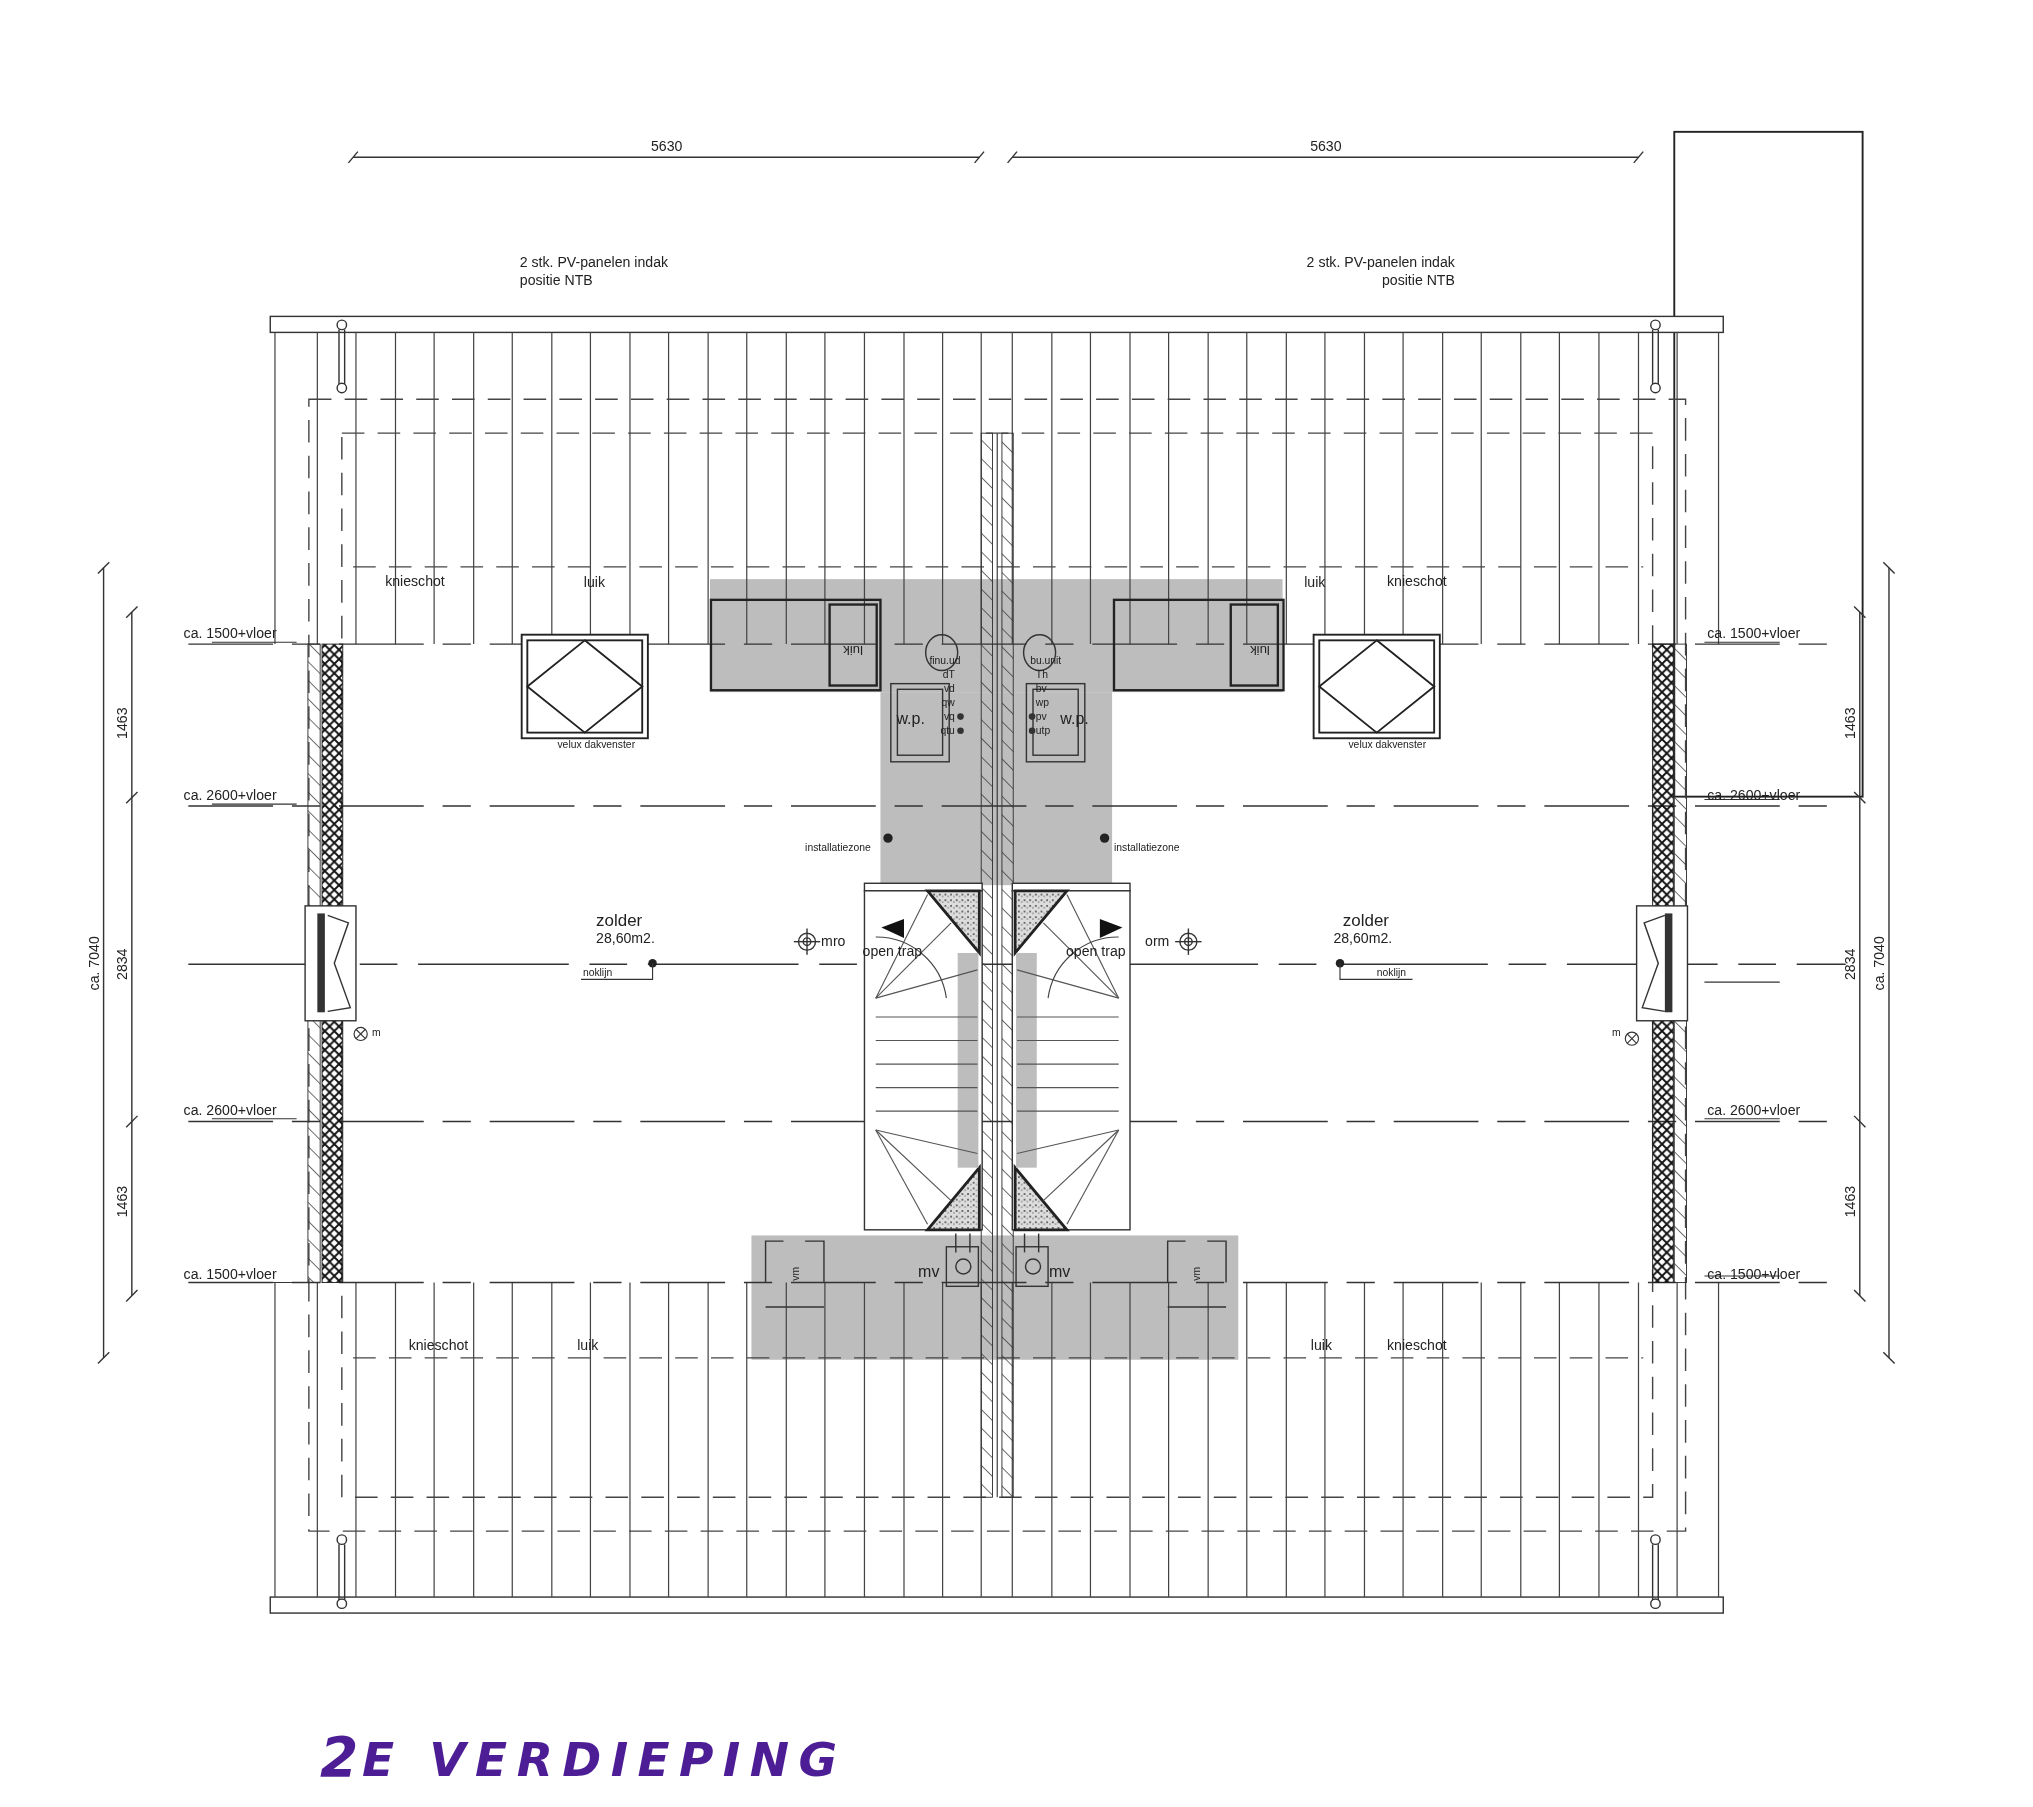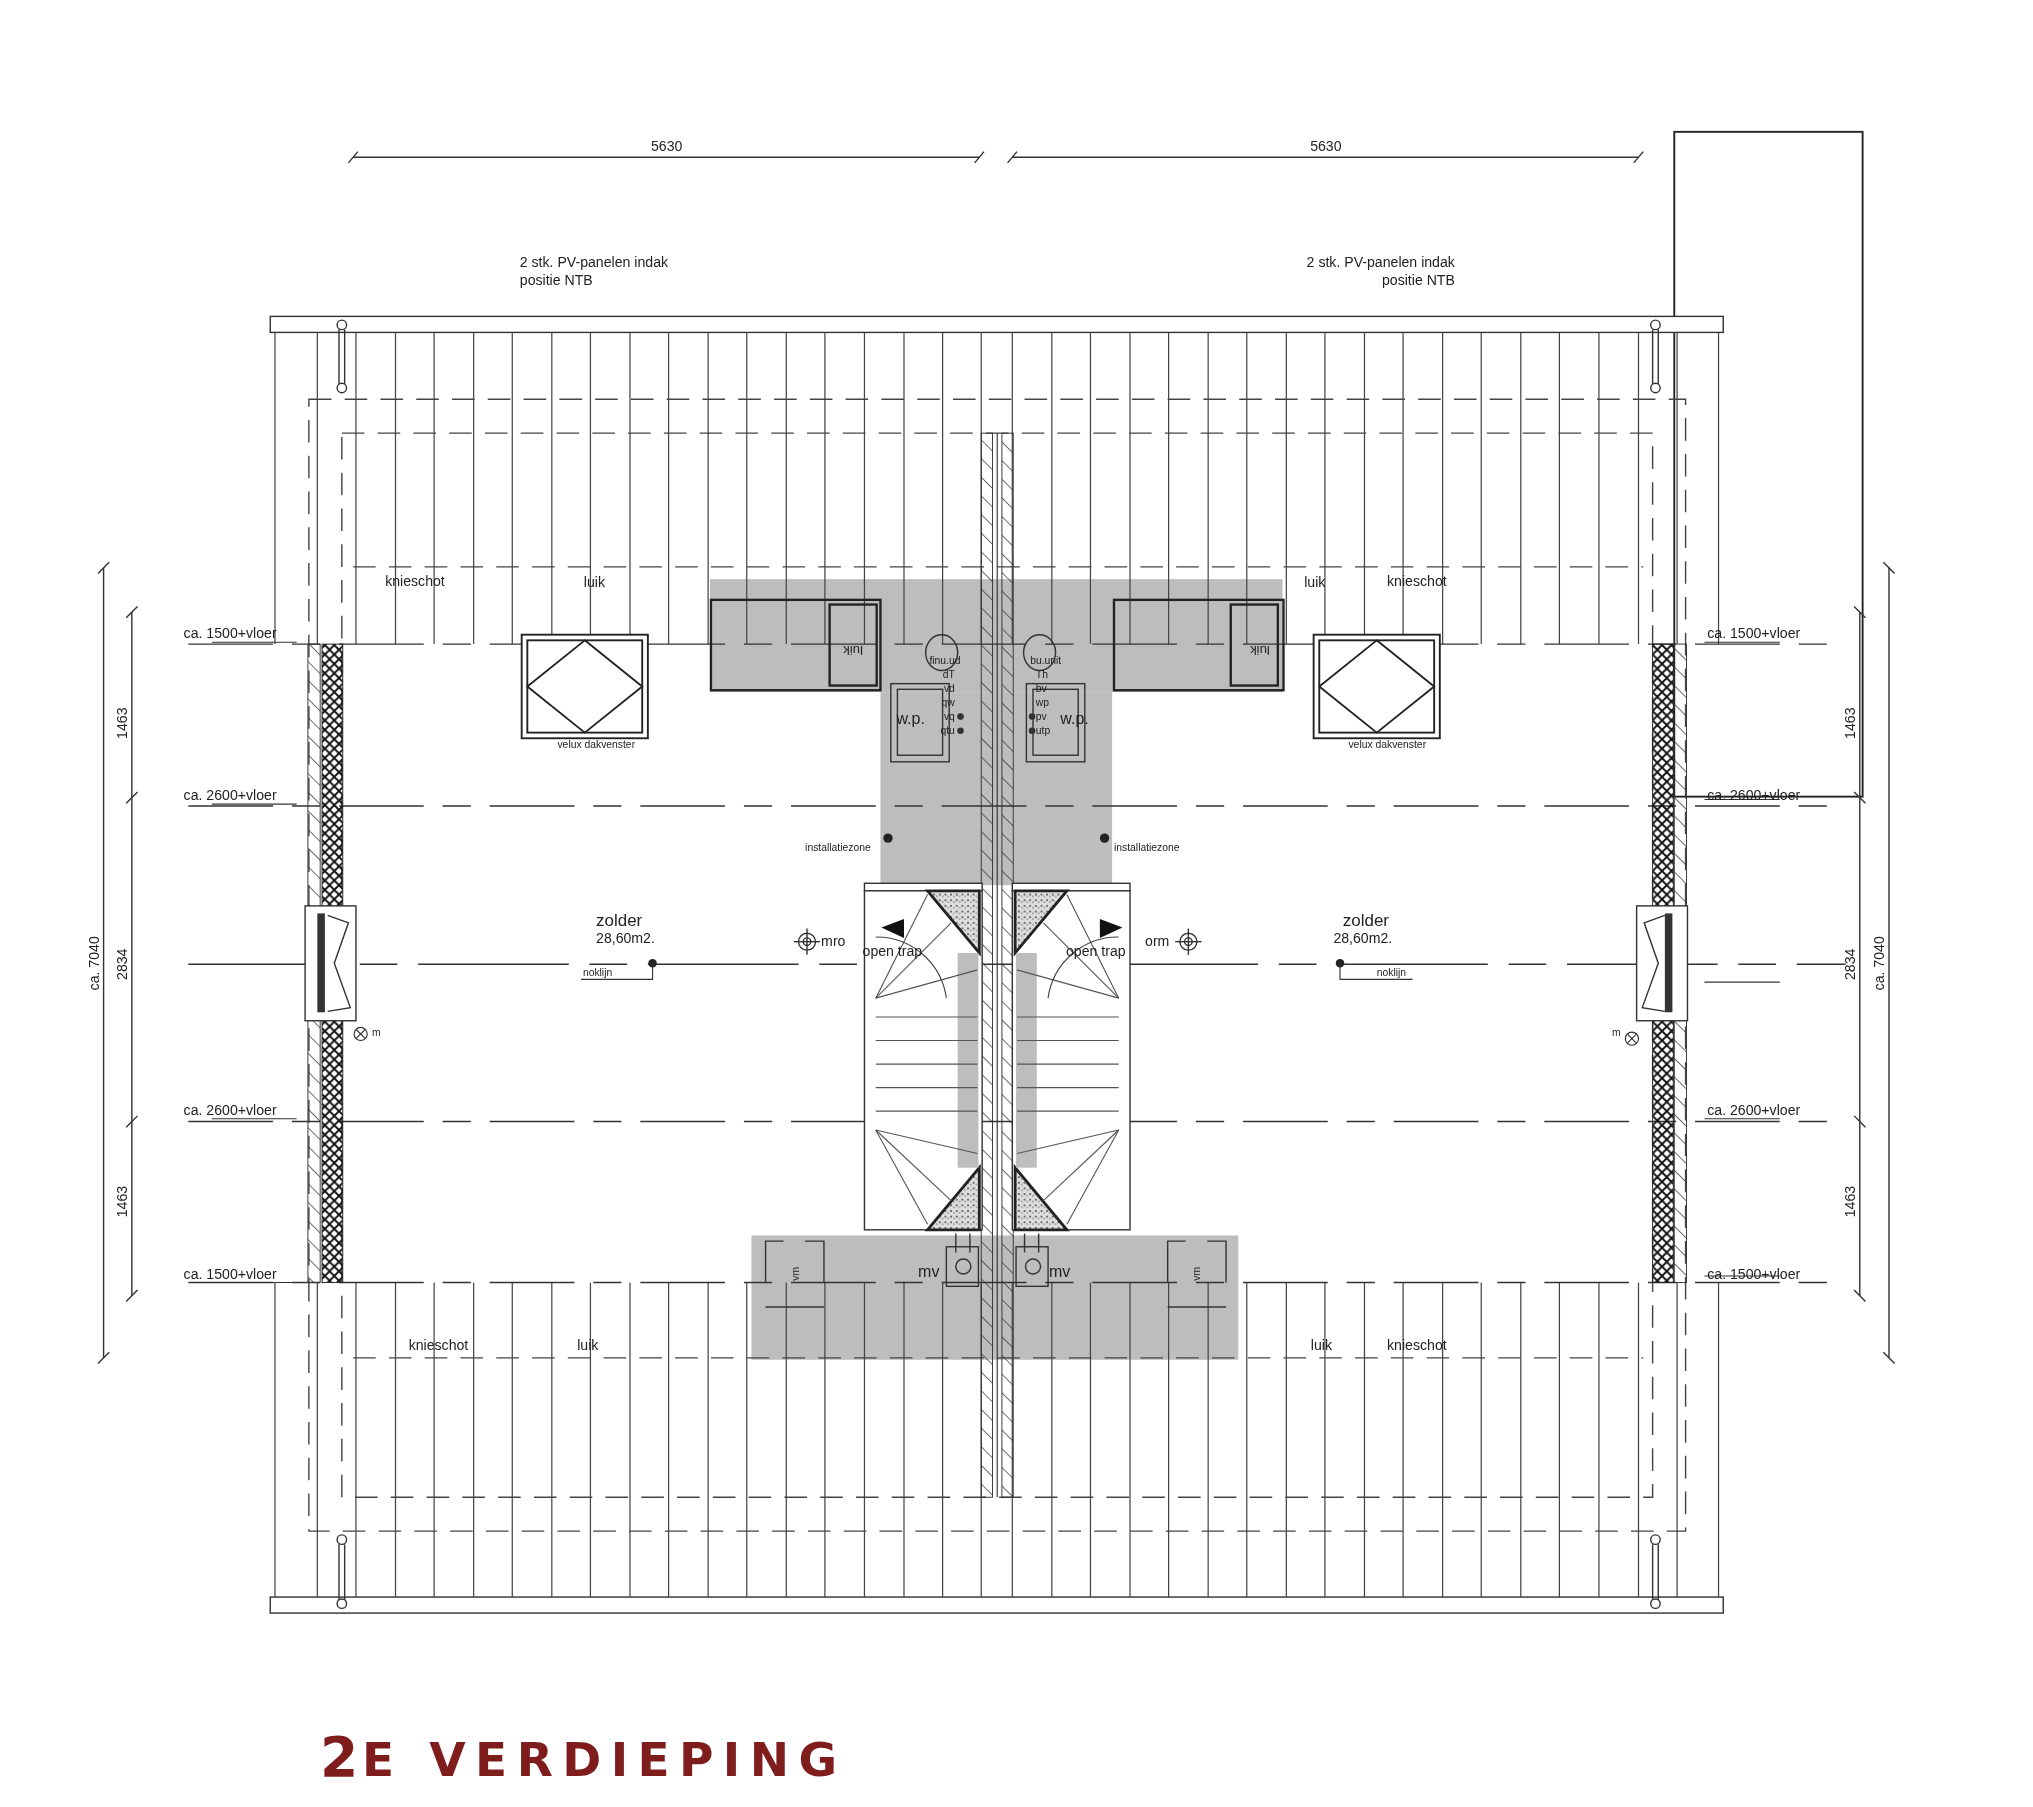--- a/index.html
+++ b/index.html
@@ -1,19 +1,19 @@
 <!DOCTYPE html>
 <html style="font-size:15px"><head>
 <meta charset="utf-8">
 <style>
   html,body{margin:0;padding:0;background:#fff;}
   body{width:2034px;height:1808px;position:relative;overflow:hidden;font-family:"Liberation Sans",sans-serif;color:#222;}
   #plan{position:absolute;left:0;top:0;width:2034px;height:1808px;}
   .lbl{font-family:"Liberation Sans",sans-serif;fill:#222;}
-  .title{position:absolute;left:320px;top:1725px;font-family:"DejaVu Sans",sans-serif;font-weight:bold;font-size:47px;letter-spacing:9.4px;color:#7f1d1d;}
+  .title{position:absolute;left:320px;top:1725px;font-family:"DejaVu Sans",sans-serif;font-weight:bold;font-size:47px;letter-spacing:9.4px;color:#4c1d95;font-style:italic;}
   .title .big{font-size:55px;letter-spacing:3.8px;}
 </style>
 </head>
 <body>
 
 <svg id="plan" viewBox="0 0 2160 1920" xmlns="http://www.w3.org/2000/svg">
   <defs>
     <pattern id="hatch" width="14" height="14" patternUnits="userSpaceOnUse" patternTransform="rotate(-45)">
       <line x1="0" y1="0" x2="0" y2="14" stroke="#333" stroke-width="1.5"></line>
     </pattern>

